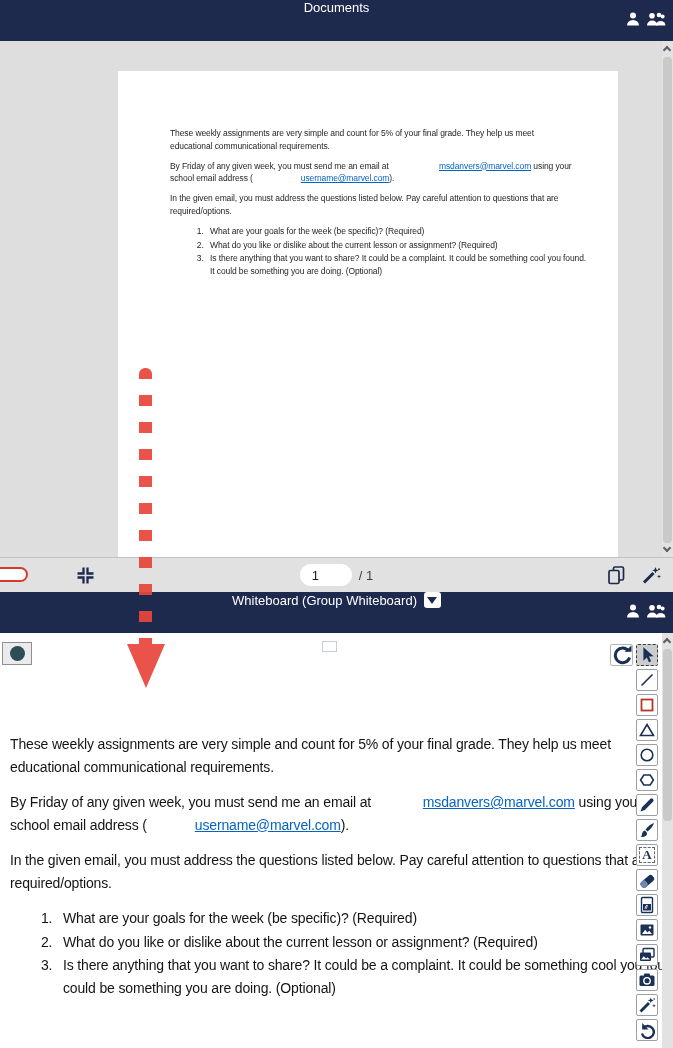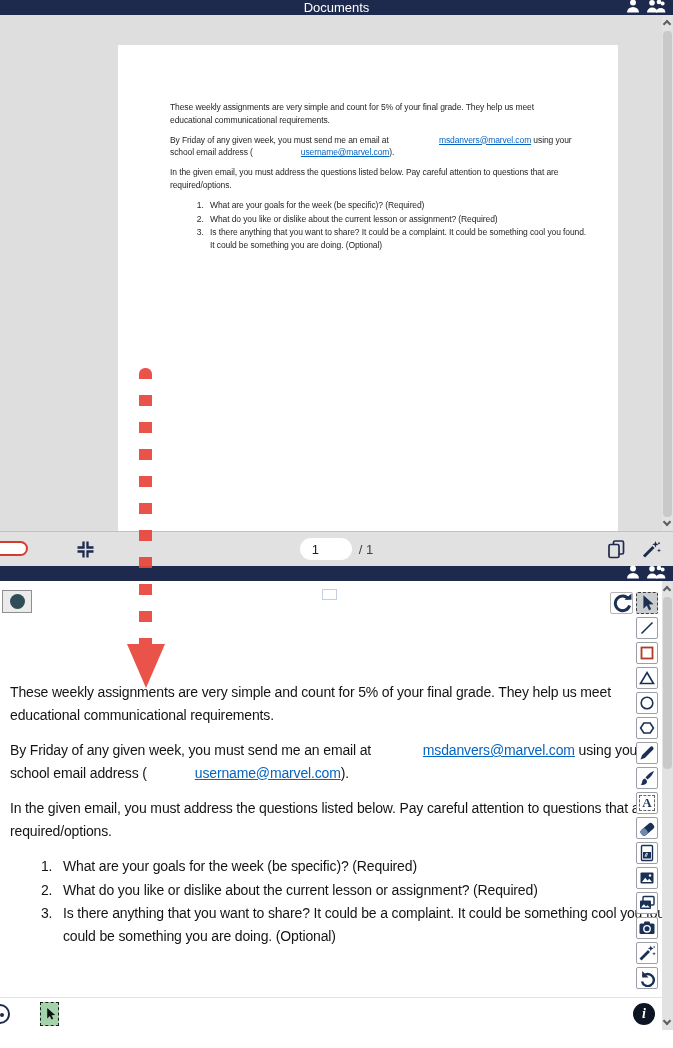--- a/index.html
+++ b/index.html
@@ -2,22 +2,22 @@
 <html><head>
 <meta charset="utf-8">
 <style>
   * { box-sizing: border-box; margin: 0; padding: 0; }
   html, body { width: 673px; height: 1048px; overflow: hidden; }
   body { font-family: "Liberation Sans", "DejaVu Sans", sans-serif; background: #fff; }
   .app { position: relative; width: 673px; height: 1048px; overflow: hidden; }
 
   
   .panel-header {
-    height: 15px; background: #1e2a4d; color: #fff;
-    display: flex; align-items: flex-end; justify-content: center;
+    height: 41px; background: #1e2a4d; color: #fff;
+    display: flex; align-items: flex-start; justify-content: center;
     position: relative; z-index: 4;
   }
   .panel-title { font-size: 13px; display: flex; align-items: center; }
   .header-icons { position: absolute; right: 7px; top: 0; height: 100%; display: flex; align-items: center; gap: 6px; }
   .dd-btn { width: 17px; height: 16px; background: #fff; border: none; border-radius: 3px; margin-left: 7px; display: flex; align-items: center; justify-content: center; cursor: pointer; }
   .dd-tri { width: 0; height: 0; border-left: 5px solid transparent; border-right: 5px solid transparent; border-top: 7px solid #1e2a4d; }
 
   
   .doc-viewer { position: relative; height: 516px; background: #dedede; overflow: hidden; }
   .doc-page { position: absolute; left: 118px; top: 30px; width: 500px; height: 520px; background: #fff; }
@@ -156,20 +156,26 @@
             <path d="M18 8.5 l0.55 1.45 1.45 0.55 -1.45 0.55 -0.55 1.45 -0.55 -1.45 -1.45 -0.55 1.45 -0.55 Z" fill="#1e2a4d"></path>
             <circle cx="18" cy="3.2" r="0.9" fill="#1e2a4d"></circle>
           </svg>
         </button>
       </span>
     </div>
   </section>
 
   <section>
     <header class="panel-header">
+      <span class="panel-title">
+        <span>Whiteboard (Group Whiteboard)</span>
+        <button class="dd-btn">
+            <span class="dd-tri"></span>
+          </button>
+      </span>
       <span class="header-icons">
         <span>
           <svg width="14" height="14" viewBox="0 0 14 14">
               <circle cx="7" cy="3.6" r="3" fill="#fff"></circle>
               <path d="M1 13.5 a6 5.5 0 0 1 12 0 Z" fill="#fff"></path>
             </svg>
         </span>
         <span>
           <svg width="20" height="14" viewBox="0 0 20 14">
               <circle cx="6" cy="3.8" r="2.8" fill="#fff"></circle>

